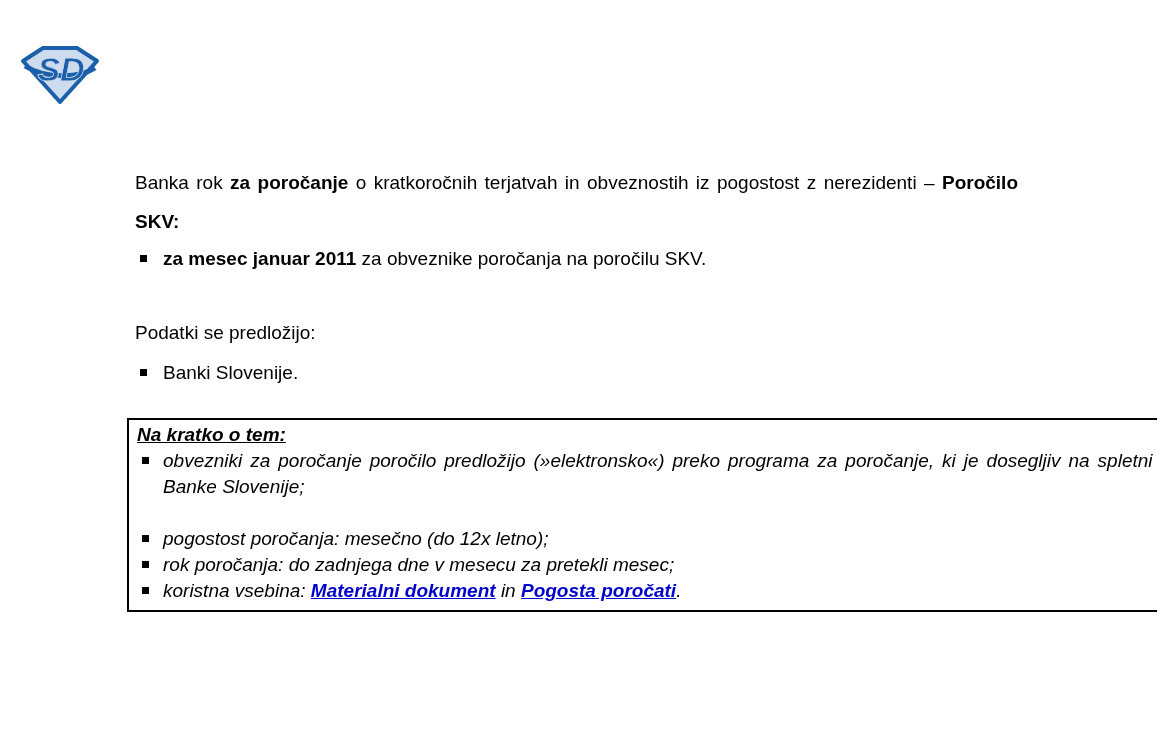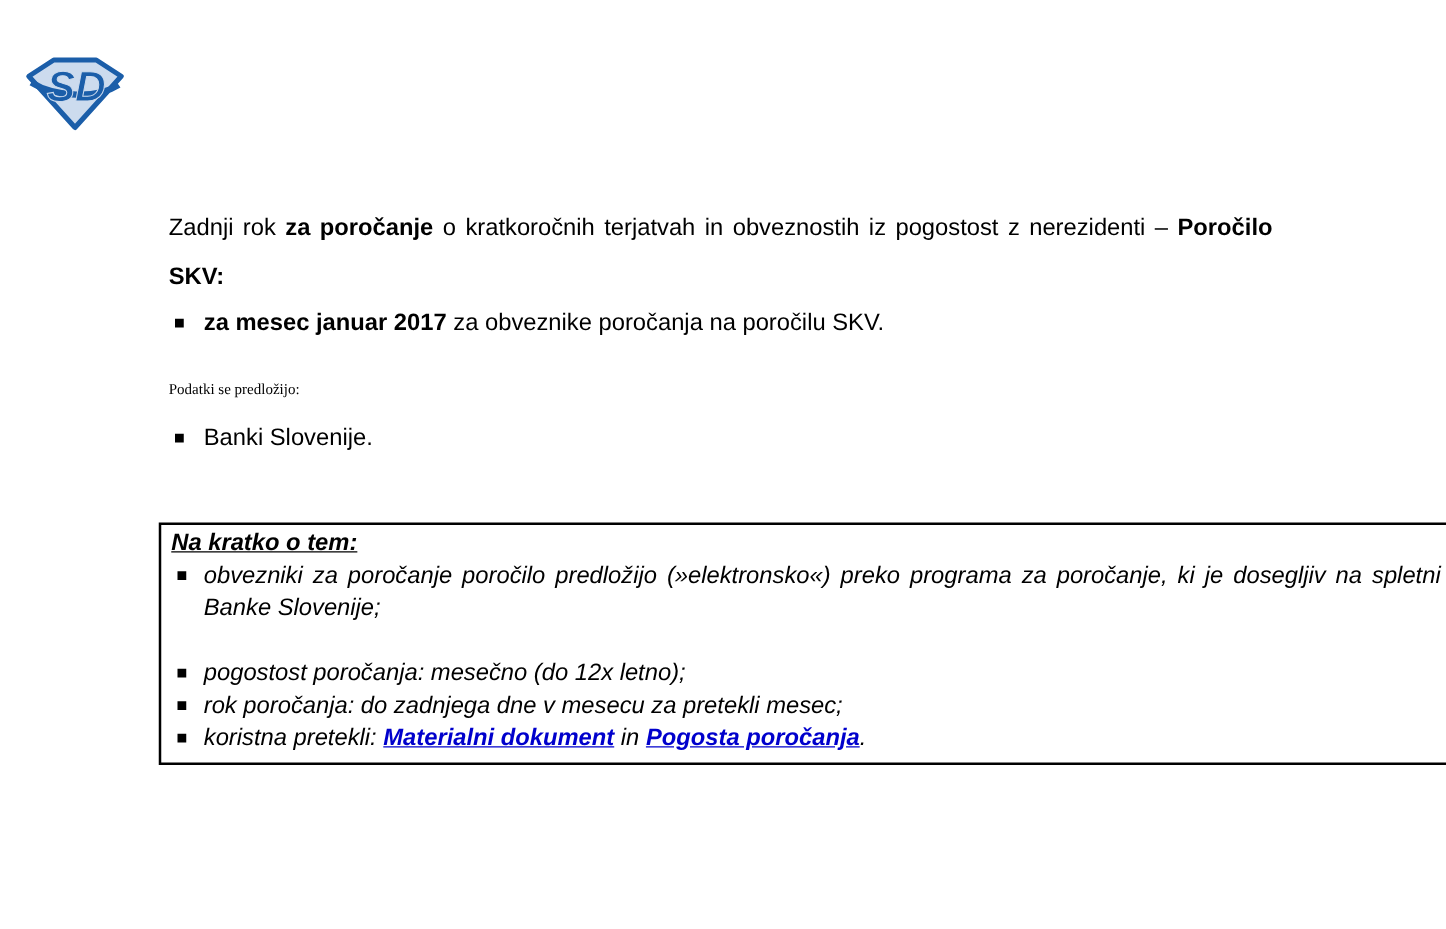--- a/index.html
+++ b/index.html
@@ -11,21 +11,21 @@
   .content { position:absolute; left:135px; right:139px; top:163px; }
 
   .intro { font-size:19px; line-height:39px; text-align:justify; }
   .b { font-weight:bold; }
 
   .li-main { display:flex; font-size:19px; line-height:24px; }
   .li-main .bullet-col { flex:0 0 28px; padding-left:5px; }
   .li-main .sq { display:block; width:7px; height:7px; background:#000; margin-top:8px; }
   .li-main .li-text { flex:1; }
   .mt-bullet-a { margin-top:6px; }
-  .podatki { margin-top:28px; font-size:12px; line-height:24px;font-family:Liberation Serif, serif; }
+  .podatki { margin-top:50px; font-size:19px; line-height:24px; }
   .mt-bullet-b { margin-top:16px; }
 
   .box { position:absolute; left:127px; top:418px; width:1092px;
          border:2px solid #000; padding:2px 10px 6px 8px;
          font-size:19px; line-height:26px; font-style:italic; }
   .box-title { font-weight:bold; text-decoration:underline; }
   .li-box { display:flex; }
   .li-box .bullet-col { flex:0 0 26px; padding-left:5px; }
   .li-box .sq { display:block; width:7px; height:7px; background:#000; margin-top:9px; }
   .li-box .li-text { flex:1; }
@@ -37,27 +37,27 @@
 </head>
 <body>
 
 <svg class="logo" viewBox="0 0 80 62" aria-hidden="true">
   <polygon points="3,17 23,4 57,4 77,17 40,58" fill="#ccdbee" stroke="#1b5ea9" stroke-width="4" stroke-linejoin="round"></polygon>
   <path d="M5,22 C 24,34 58,35 75,24" fill="none" stroke="#1b5ea9" stroke-width="5"></path>
   <text x="41" y="37" text-anchor="middle" font-family="Liberation Sans, sans-serif" font-size="34" font-weight="bold" font-style="italic" fill="#1b5ea9" stroke="#ccdbee" stroke-width="0.8">SD</text>
 </svg>
 
 <div class="content">
-  <p class="intro"><span>Zadnji rok </span><span class="b">za poročanje</span><span> o kratkoročnih terjatvah in obveznostih iz pogostost z nerezidenti – </span><span class="b">Poročilo SKV:</span></p>
+  <p class="intro"><span>Banka rok </span><span class="b">za poročanje</span><span> o kratkoročnih terjatvah in obveznostih iz pogostost z nerezidenti – </span><span class="b">Poročilo SKV:</span></p>
 
   <div class="li-main mt-bullet-a">
     <span class="bullet-col">
         <span class="sq"></span>
       </span>
-    <div class="li-text"><span class="b">za mesec januar 2017</span><span> za obveznike poročanja na poročilu SKV.</span></div>
+    <div class="li-text"><span class="b">za mesec januar 2011</span><span> za obveznike poročanja na poročilu SKV.</span></div>
   </div>
 
   <p class="podatki">Podatki se predložijo:</p>
 
   <div class="li-main mt-bullet-b">
     <span class="bullet-col">
         <span class="sq"></span>
       </span>
     <div class="li-text"><span>Banki Slovenije.</span></div>
   </div>
@@ -86,15 +86,15 @@
     <span class="bullet-col">
         <span class="sq"></span>
       </span>
     <div class="li-text"><span>rok poročanja: do zadnjega dne v mesecu za pretekli mesec;</span></div>
   </div>
 
   <div class="li-box">
     <span class="bullet-col">
         <span class="sq"></span>
       </span>
-    <div class="li-text"><span>koristna pretekli: </span><a class="link" href="#">Materialni dokument</a><span> in </span><a class="link" href="#">Pogosta poročanja</a><span>.</span></div>
+    <div class="li-text"><span>koristna vsebina: </span><a class="link" href="#">Materialni dokument</a><span> in </span><a class="link" href="#">Pogosta poročati</a><span>.</span></div>
   </div>
 </div>
 
 </body></html>

